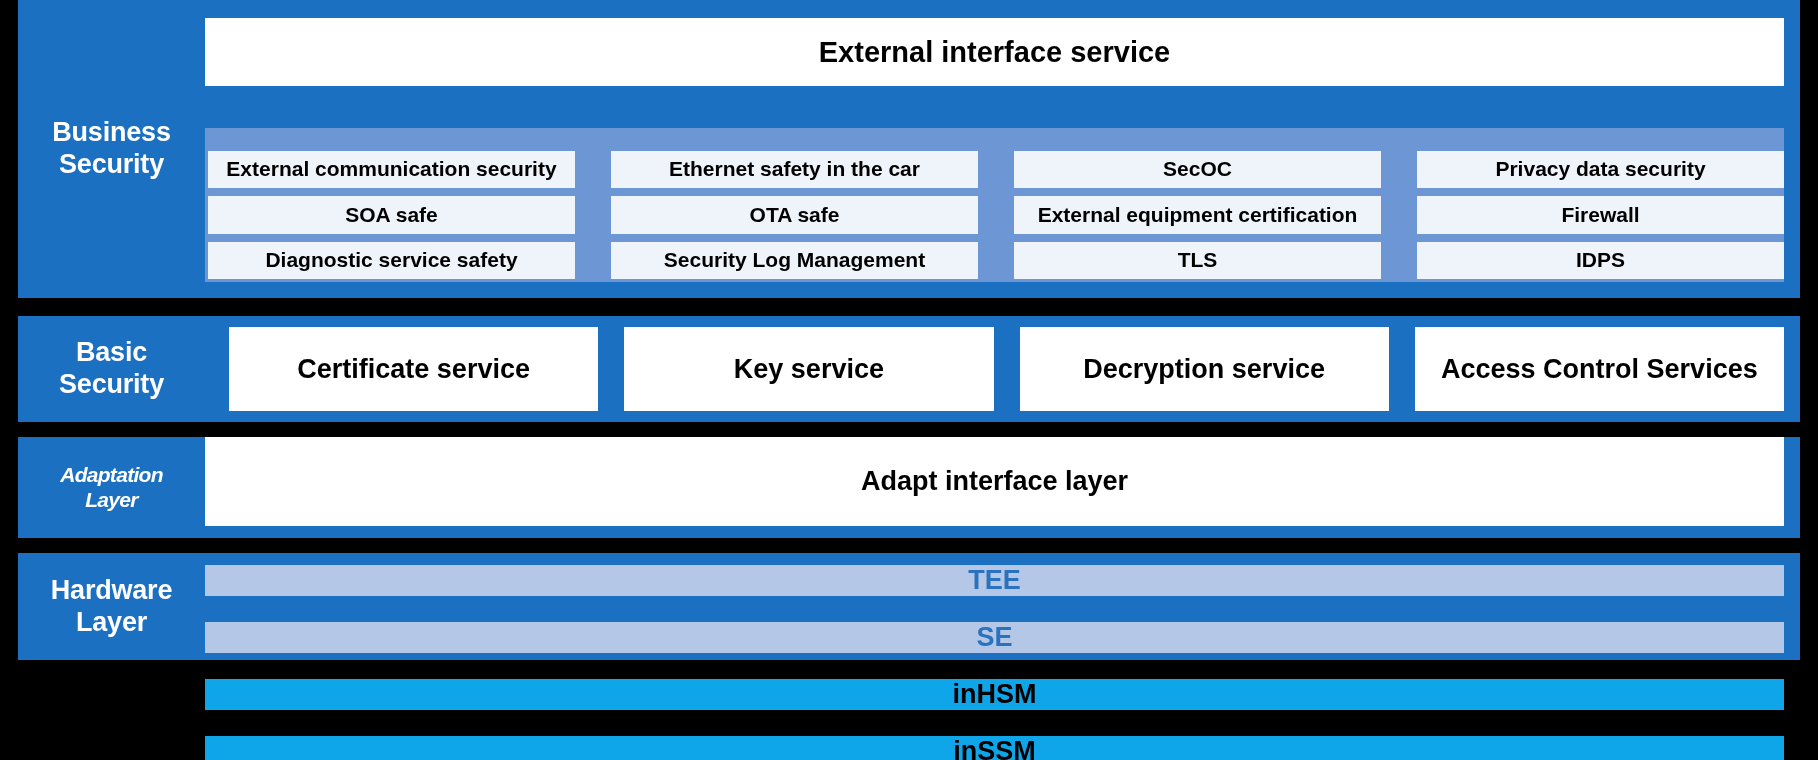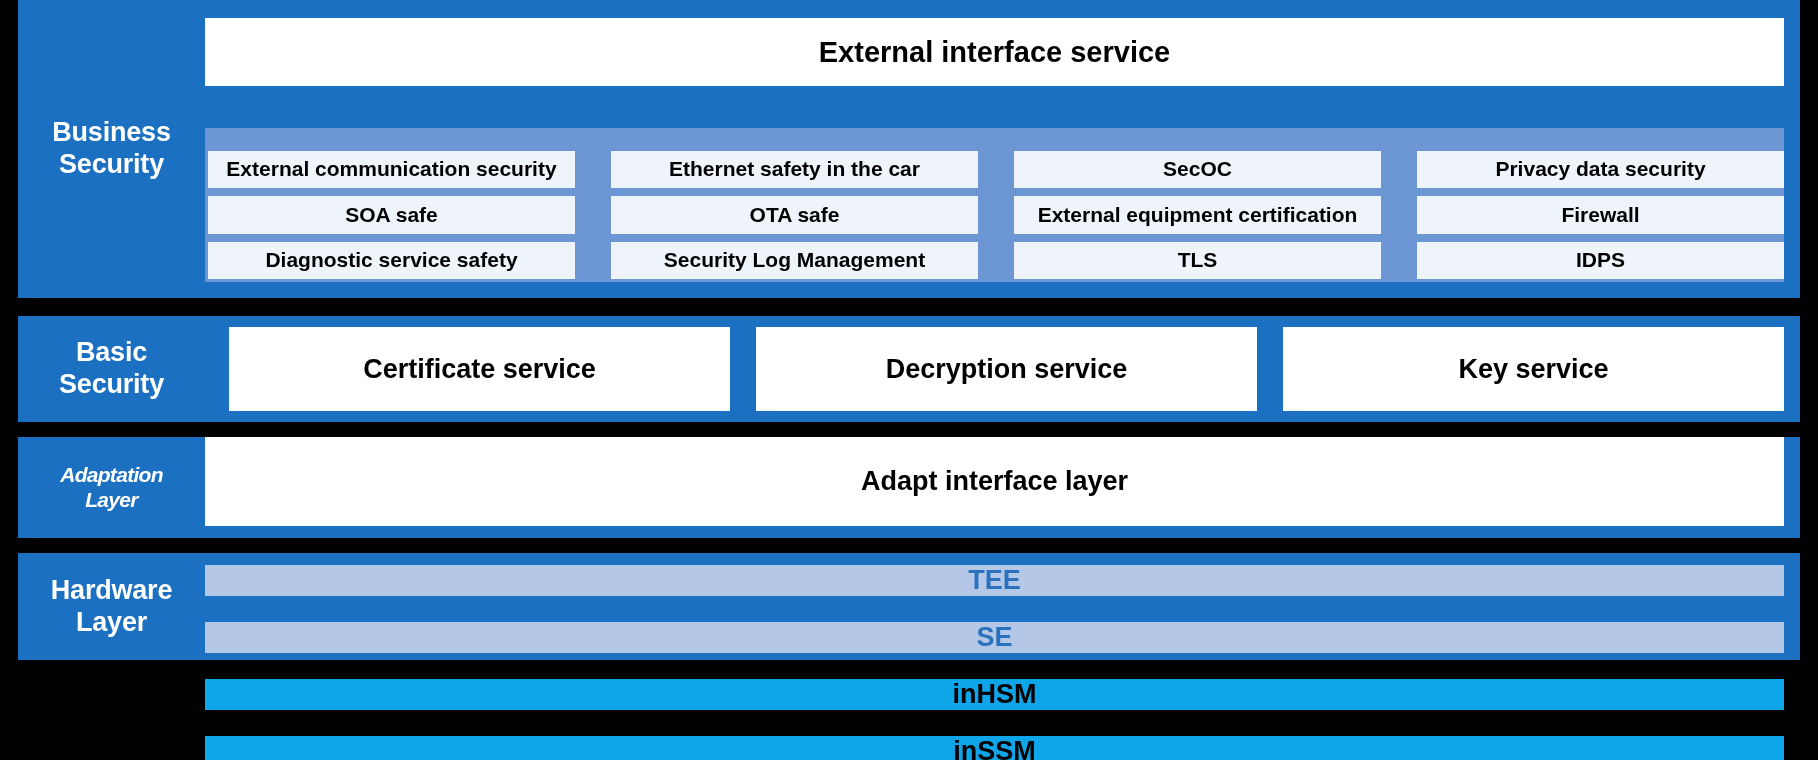--- a/index.html
+++ b/index.html
@@ -253,22 +253,23 @@
 
   <div class="band" id="band-basic">
     <div class="band-label">
       <span>
         <span>Basic</span><br>
         <span>Security</span>
       </span>
     </div>
     <div class="band-body">
       <div class="basic-cell">Certificate service</div>
+      <div class="basic-cell">Key service</div>
       <div class="basic-cell">Decryption service</div>
-      <div class="basic-cell">Key service</div>
+      <div class="basic-cell">Access Control Services</div>
     </div>
   </div>
 
   <div class="separator" style="top:422px;"></div>
 
   <div class="band" id="band-adapt">
     <div class="band-label wide-text">
       <span>
         <span>Adaptation</span><br>
         <span>Layer</span>

